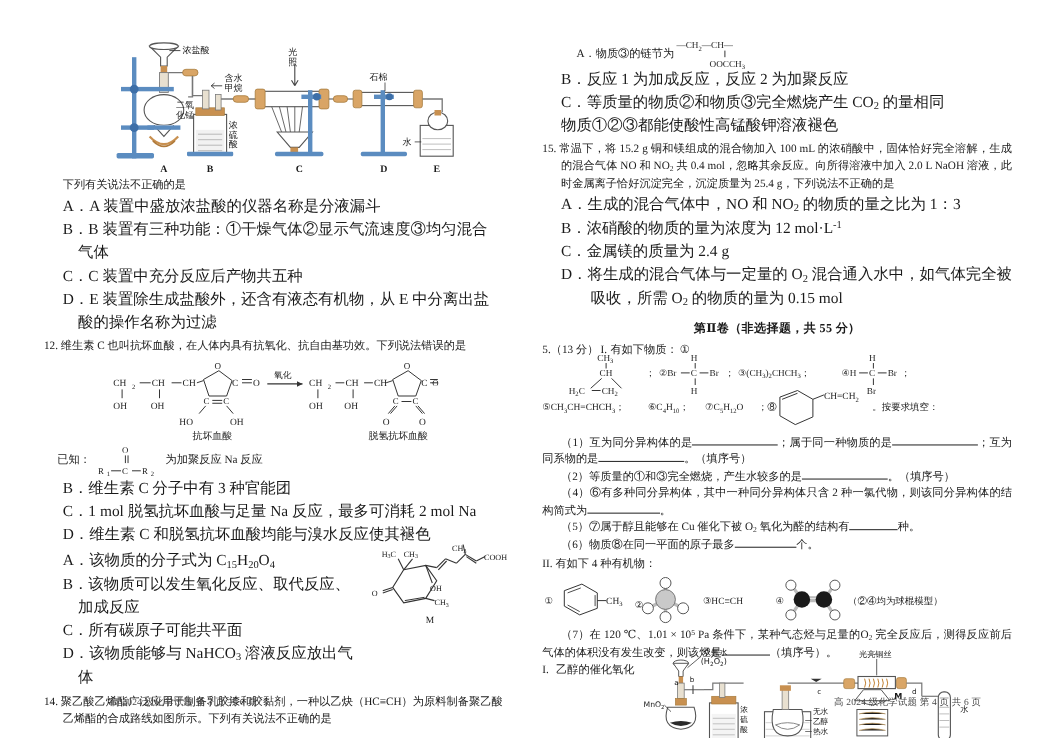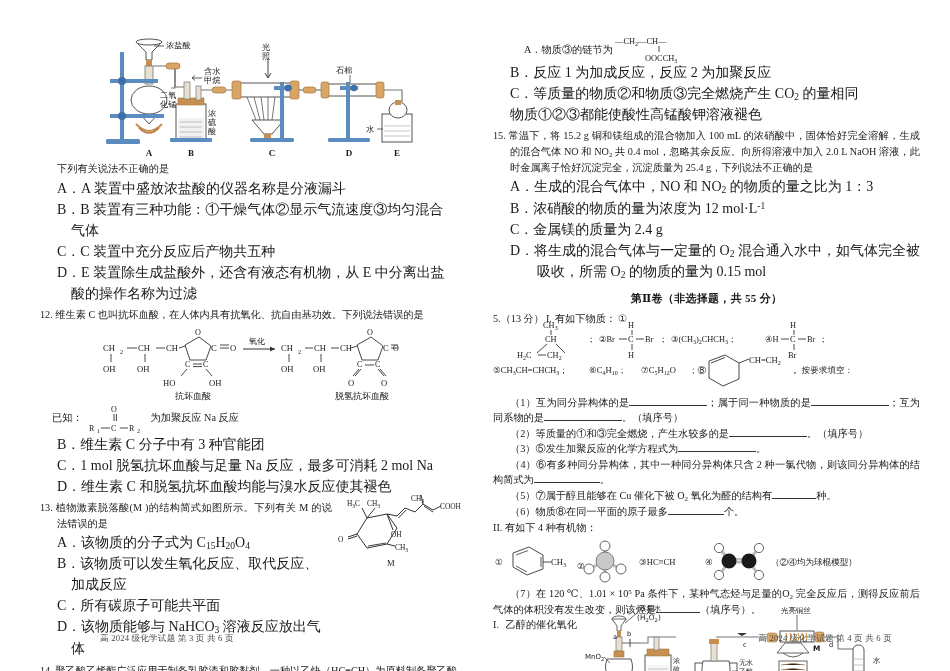--- a/index.html
+++ b/index.html
@@ -282,24 +282,20 @@
       </svg>
       <span>为加聚反应 Na 反应</span>
     </div>
 
     <p class="opt">B．维生素 C 分子中有 3 种官能团</p>
     <p class="opt">C．1 mol 脱氢抗坏血酸与足量 Na 反应，最多可消耗 2 mol Na</p>
     <p class="opt">D．维生素 C 和脱氢抗坏血酸均能与溴水反应使其褪色</p>
 
     <div style="position:relative;margin-top:3px;">
       <div style="width:292px;">
-        <p class="q indent-hang">
-          <span>13.</span>
-          <span>植物激素脱落酸(M )的结构简式如图所示。下列有关 M 的说法错误的是</span>
-        </p>
         <p class="opt">A．该物质的分子式为 C<sub>15</sub>H<sub>20</sub>O<sub>4</sub></p>
         <p class="opt">B．该物质可以发生氧化反应、取代反应、加成反应</p>
         <p class="opt">C．所有碳原子可能共平面</p>
         <p class="opt">D．该物质能够与 NaHCO<sub>3</sub> 溶液反应放出气体</p>
       </div>
 
       <div style="position:absolute;right:-8px;top:-4px;">
         <svg width="128" height="74" viewBox="0 0 128 74">
           <g font-family="Liberation Serif, serif" font-size="7.4" fill="#1a1a1a" stroke="#333">
 
@@ -501,21 +497,20 @@
             <line x1="218" y1="4" x2="232" y2="-1.5" stroke="#333" stroke-width=".9"></line>
             <line x1="246" y1="4" x2="256" y2="0" stroke="#333" stroke-width=".9"></line>
             <text x="256" y="4">CH=CH<tspan font-size="6" dy="2">2</tspan></text>
             <text x="300" y="14">。按要求填空：</text>
           </g>
         </svg>
       </div>
 
       <p class="sub sub-ind" style="margin-top:4px;">（1）互为同分异构体的是<span class="fill f5"></span>；属于同一种物质的是<span class="fill f5"></span>；互为同系物的是<span class="fill f5"></span>。（填序号）</p>
       <p class="sub sub-ind">（2）等质量的①和③完全燃烧，产生水较多的是<span class="fill f5"></span>。（填序号）</p>
-      <p class="sub sub-ind">（3）⑤发生加聚反应的化学方程式为<span class="fill f5"></span>。</p>
       <p class="sub sub-ind">（4）⑥有多种同分异构体，其中一种同分异构体只含 2 种一氯代物，则该同分异构体的结构简式为<span class="fill f4"></span>。</p>
       <p class="sub sub-ind">（5）⑦属于醇且能够在 Cu 催化下被 O<sub>2</sub> 氧化为醛的结构有<span class="fill f6"></span>种。</p>
       <p class="sub sub-ind">（6）物质⑧在同一平面的原子最多<span class="fill f7"></span>个。</p>
 
       <p class="sub" style="margin-top:1px;">
         <span>II.</span>
         <span>有如下 4 种有机物：</span>
       </p>
 
       <div style="position:relative;height:48px;margin-top:1px;">

